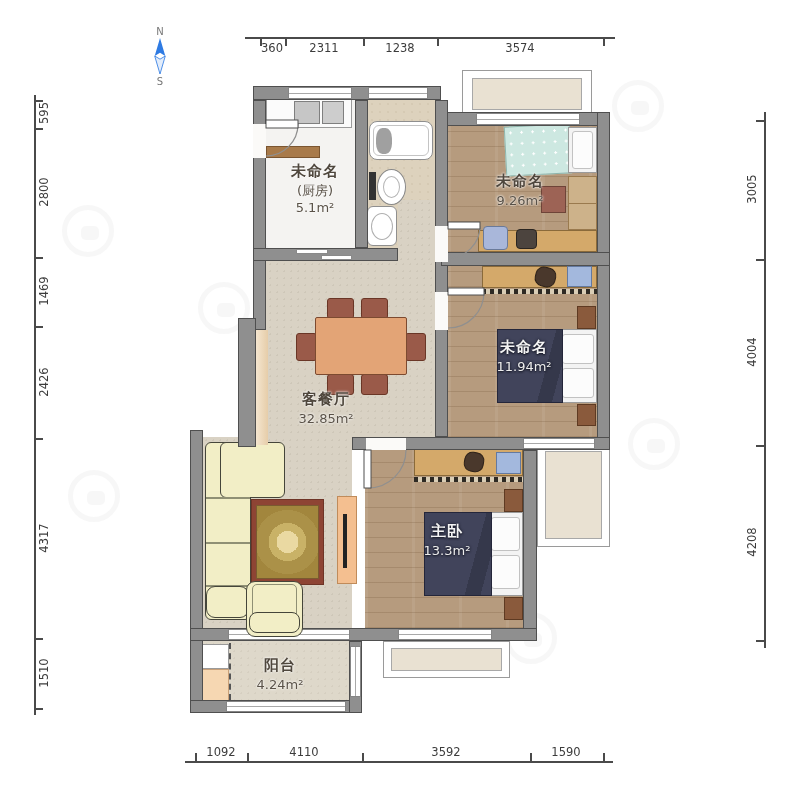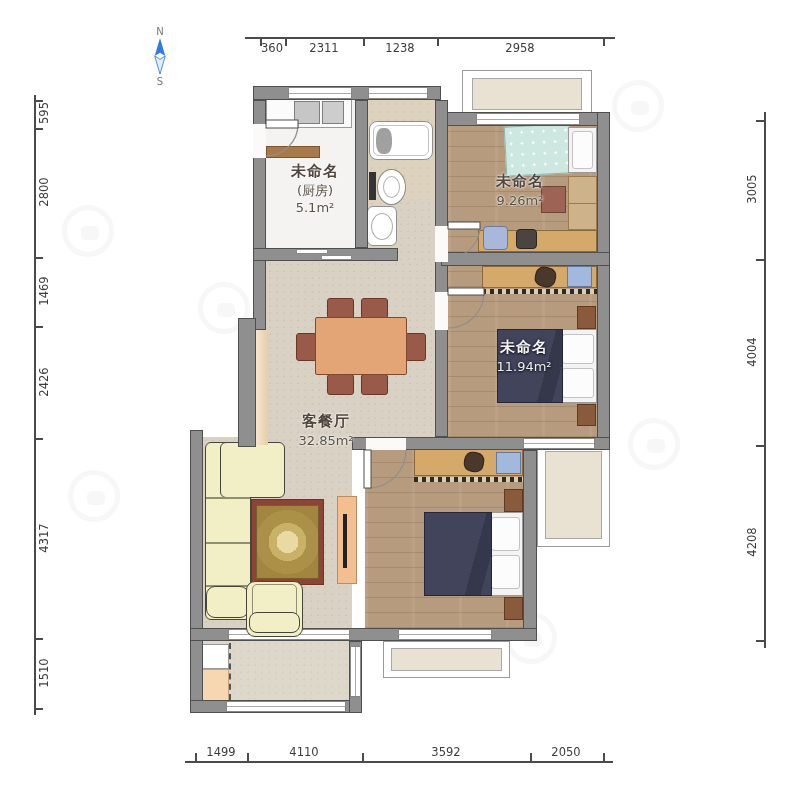--- a/index.html
+++ b/index.html
@@ -201,46 +201,54 @@
     <div class="ra">5.1m²</div>
   </div>
   <div class="room-label" style="left:480px;top:172px;width:80px">
     <div class="rn">未命名</div>
     <div class="ra">9.26m²</div>
   </div>
   <div class="room-label on-dark" style="left:484px;top:338px;width:80px">
     <div class="rn">未命名</div>
     <div class="ra">11.94m²</div>
   </div>
-  <div class="room-label" style="left:286px;top:412px;width:80px">
+  <div class="room-label" style="left:286px;top:390px;width:80px">
     <div class="rn">客餐厅</div>
     <div class="ra">32.85m²</div>
+  </div>
+  <div class="room-label on-dark" style="left:407px;top:522px;width:80px">
+    <div class="rn">主卧</div>
+    <div class="ra">13.3m²</div>
+  </div>
+  <div class="room-label" style="left:240px;top:656px;width:80px">
+    <div class="rn">阳台</div>
+    <div class="ra">4.24m²</div>
   </div>
 
   <div class="dim-line" style="left:245px;top:37px;width:370px;height:1.5px"></div>
   <div class="tick" style="left:260px;top:38px;width:1.5px;height:8px"></div>
   <div class="tick" style="left:285px;top:38px;width:1.5px;height:8px"></div>
   <div class="tick" style="left:363px;top:38px;width:1.5px;height:8px"></div>
   <div class="tick" style="left:437px;top:38px;width:1.5px;height:8px"></div>
   <div class="tick" style="left:603px;top:38px;width:1.5px;height:8px"></div>
   <div class="dim-label" style="left:247px;top:41px;width:50px">360</div>
   <div class="dim-label" style="left:299px;top:41px;width:50px">2311</div>
   <div class="dim-label" style="left:375px;top:41px;width:50px">1238</div>
-  <div class="dim-label" style="left:495px;top:41px;width:50px">2958</div>
+  <div class="dim-label" style="left:495px;top:41px;width:50px">3574</div>
 
   <div class="dim-line" style="left:185px;top:761px;width:428px;height:1.5px"></div>
   <div class="tick" style="left:195px;top:753px;width:1.5px;height:8px"></div>
   <div class="tick" style="left:247px;top:753px;width:1.5px;height:8px"></div>
   <div class="tick" style="left:362px;top:753px;width:1.5px;height:8px"></div>
   <div class="tick" style="left:530px;top:753px;width:1.5px;height:8px"></div>
   <div class="tick" style="left:603px;top:753px;width:1.5px;height:8px"></div>
-  <div class="dim-label" style="left:196px;top:745px;width:50px">1499</div>
+  <div class="dim-label" style="left:196px;top:745px;width:50px">1092</div>
   <div class="dim-label" style="left:279px;top:745px;width:50px">4110</div>
   <div class="dim-label" style="left:421px;top:745px;width:50px">3592</div>
-  <div class="dim-label" style="left:541px;top:745px;width:50px">2050</div>
+  <div class="dim-label" style="left:541px;top:745px;width:50px">1590</div>
 
   <div class="dim-line" style="left:34px;top:95px;width:1.5px;height:620px"></div>
   <div class="tick" style="left:35px;top:100px;width:8px;height:1.5px"></div>
   <div class="tick" style="left:35px;top:128px;width:8px;height:1.5px"></div>
   <div class="tick" style="left:35px;top:257px;width:8px;height:1.5px"></div>
   <div class="tick" style="left:35px;top:326px;width:8px;height:1.5px"></div>
   <div class="tick" style="left:35px;top:438px;width:8px;height:1.5px"></div>
   <div class="tick" style="left:35px;top:638px;width:8px;height:1.5px"></div>
   <div class="tick" style="left:35px;top:708px;width:8px;height:1.5px"></div>
   <div class="dim-label dim-label-v" style="left:16px;top:106px;width:56px">595</div>

